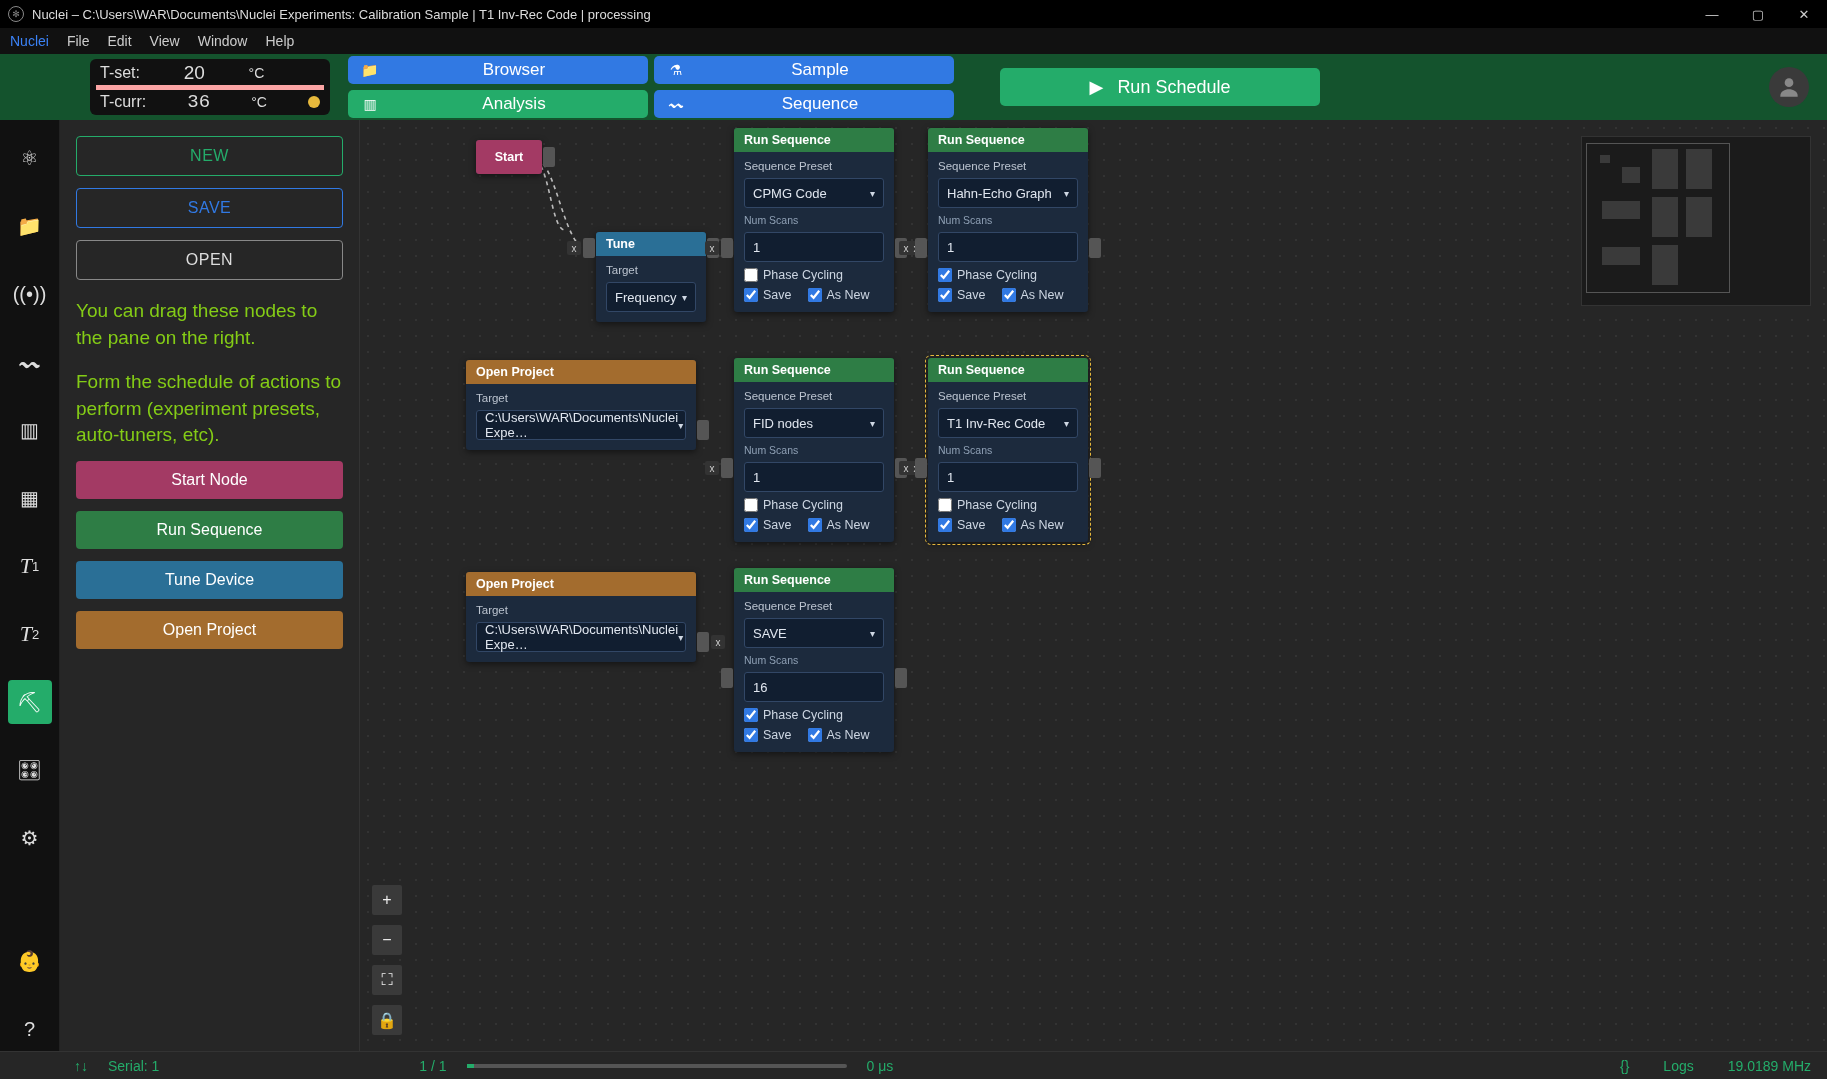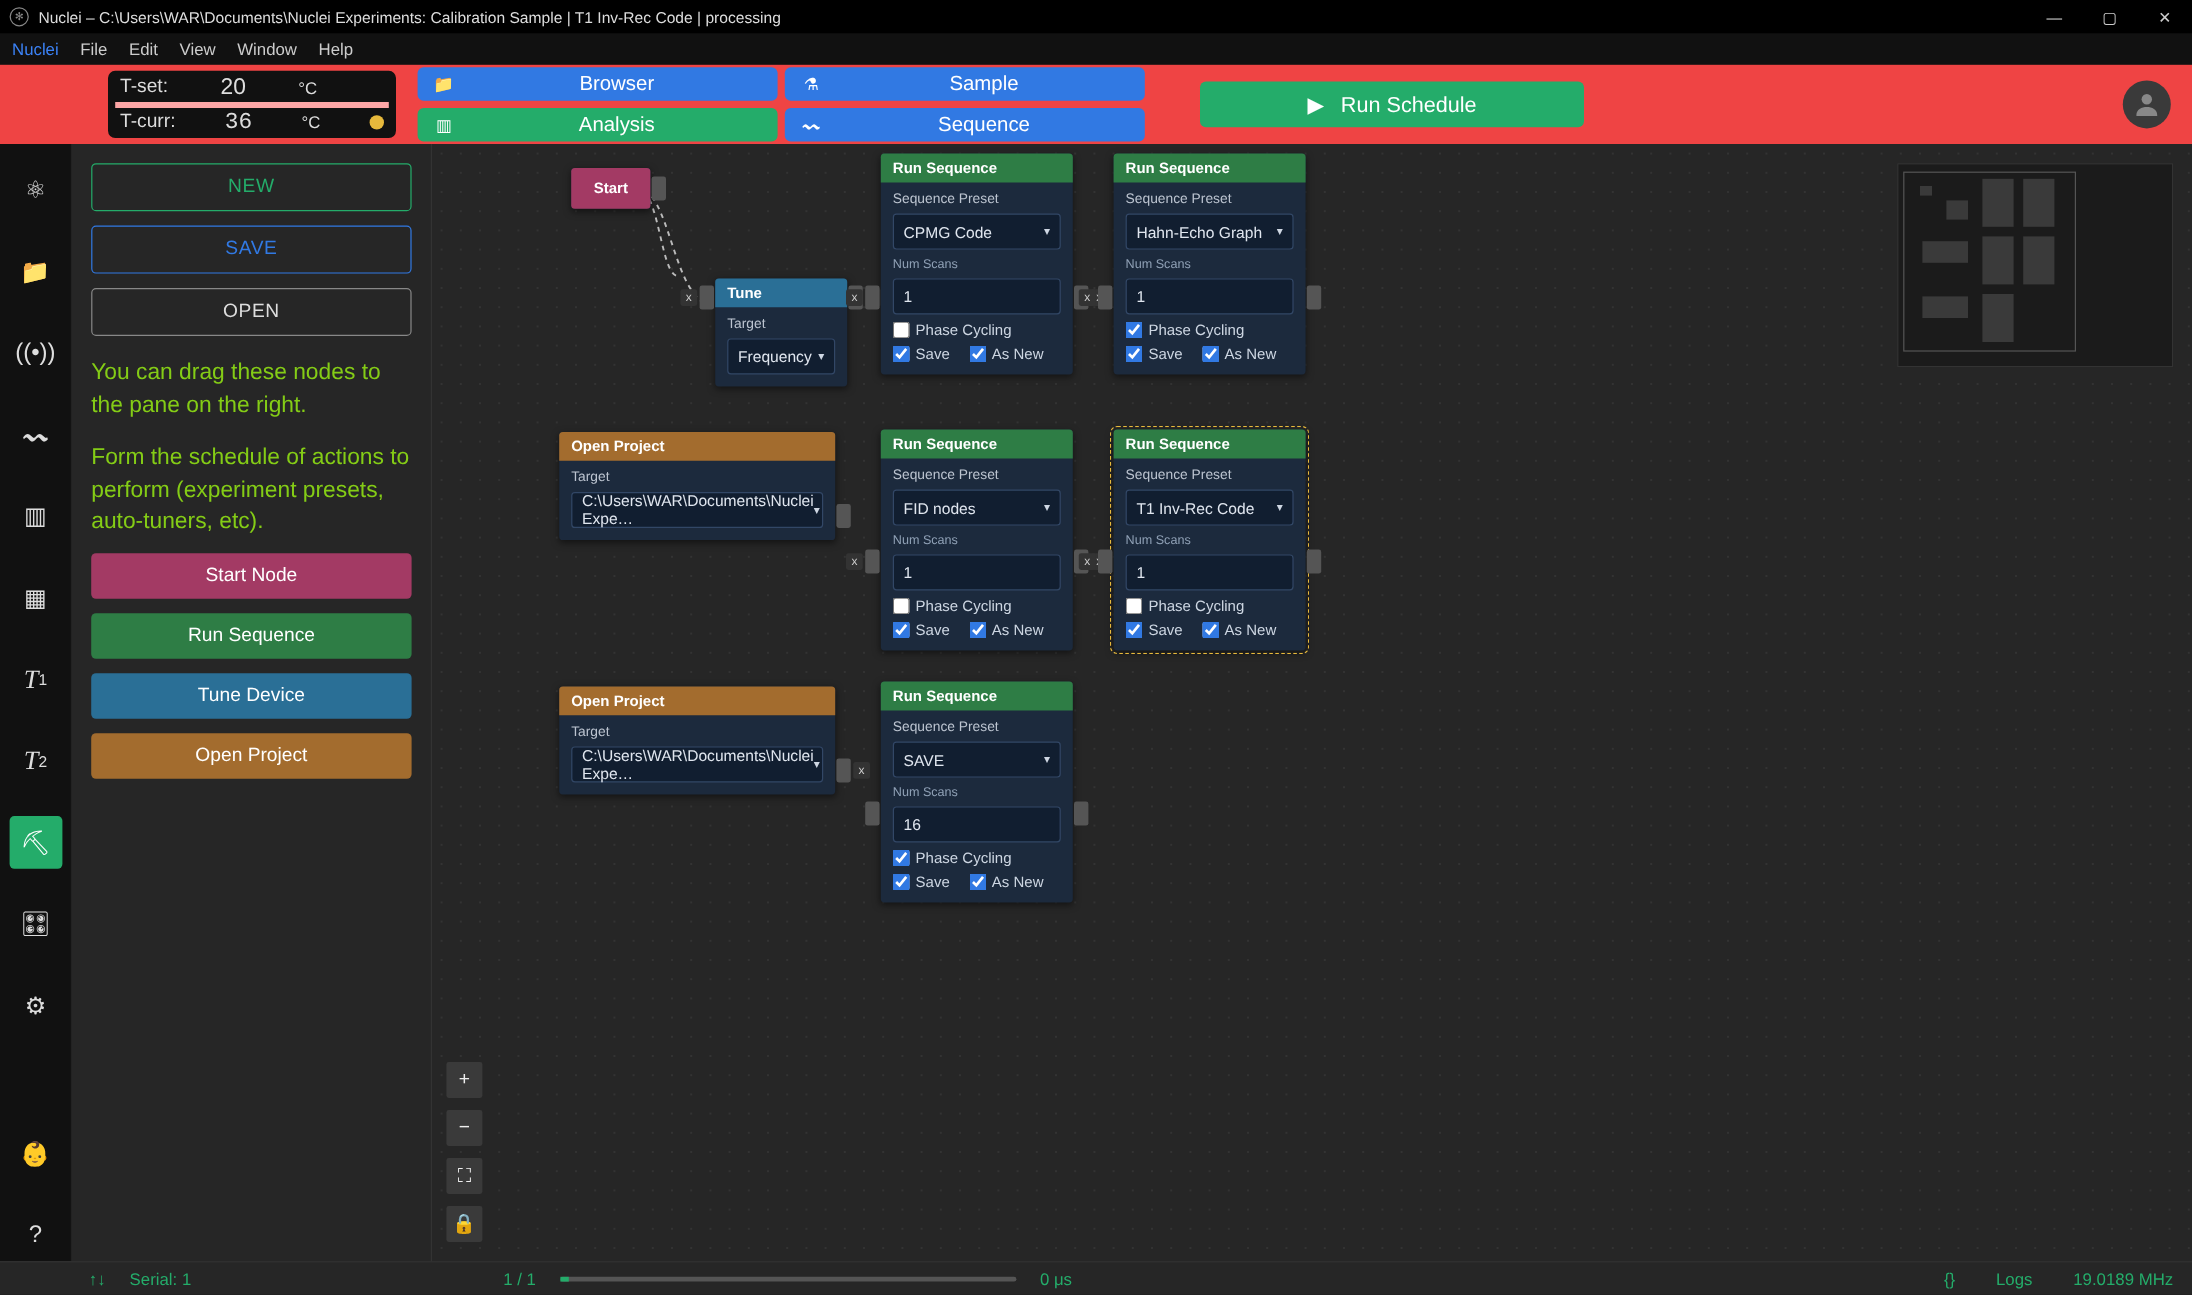--- a/index.html
+++ b/index.html
@@ -10,21 +10,21 @@
 .titlebar-left { display:flex; align-items:center; gap:8px; font-size:13px; color:#ddd; }
 .app-icon { width:16px; height:16px; border:1px solid #888; border-radius:50%; display:flex; align-items:center; justify-content:center; font-size:9px; color:#888;}
 .winctrl { display:flex; }
 .winctrl div { width:46px; height:28px; display:flex; align-items:center; justify-content:center; color:#ccc; font-size:13px; }
 
 
 .menubar { height:26px; background:#111; display:flex; align-items:center; padding-left:10px; gap:18px; font-size:14px; color:#ccc; }
 .menubar span:first-child { color:#3b82f6; }
 
 
-.toolbar { height:66px; background:#ef4444; display:flex; align-items:center; padding:0 18px 0 90px; gap:18px; }
+.toolbar { height:66px; background:#14532d; display:flex; align-items:center; padding:0 18px 0 90px; gap:18px; }
 
 .temp-box { width:240px; height:56px; background:#111; border-radius:6px; display:flex; flex-direction:column; justify-content:center; padding:2px 6px; }
 .temp-row { display:flex; align-items:center; justify-content:space-between; font-size:16px; color:#ddd; padding:1px 4px; }
 .temp-row .deg { font-size:14px; }
 .temp-dot { width:12px; height:12px; border-radius:50%; background:#e7b93c; }
 
 .tab-grid { display:grid; grid-template-columns: 300px 300px; grid-template-rows: 28px 28px; gap:6px; }
 .tab-btn { border-radius:5px; display:flex; align-items:center; padding:0 12px; font-size:17px; color:#fff; gap:12px; cursor:pointer; }
 .tab-btn .ticon { width:20px; display:flex; justify-content:center; font-size:14px; }
 .tab-btn .tlabel { flex:1; text-align:center; }

